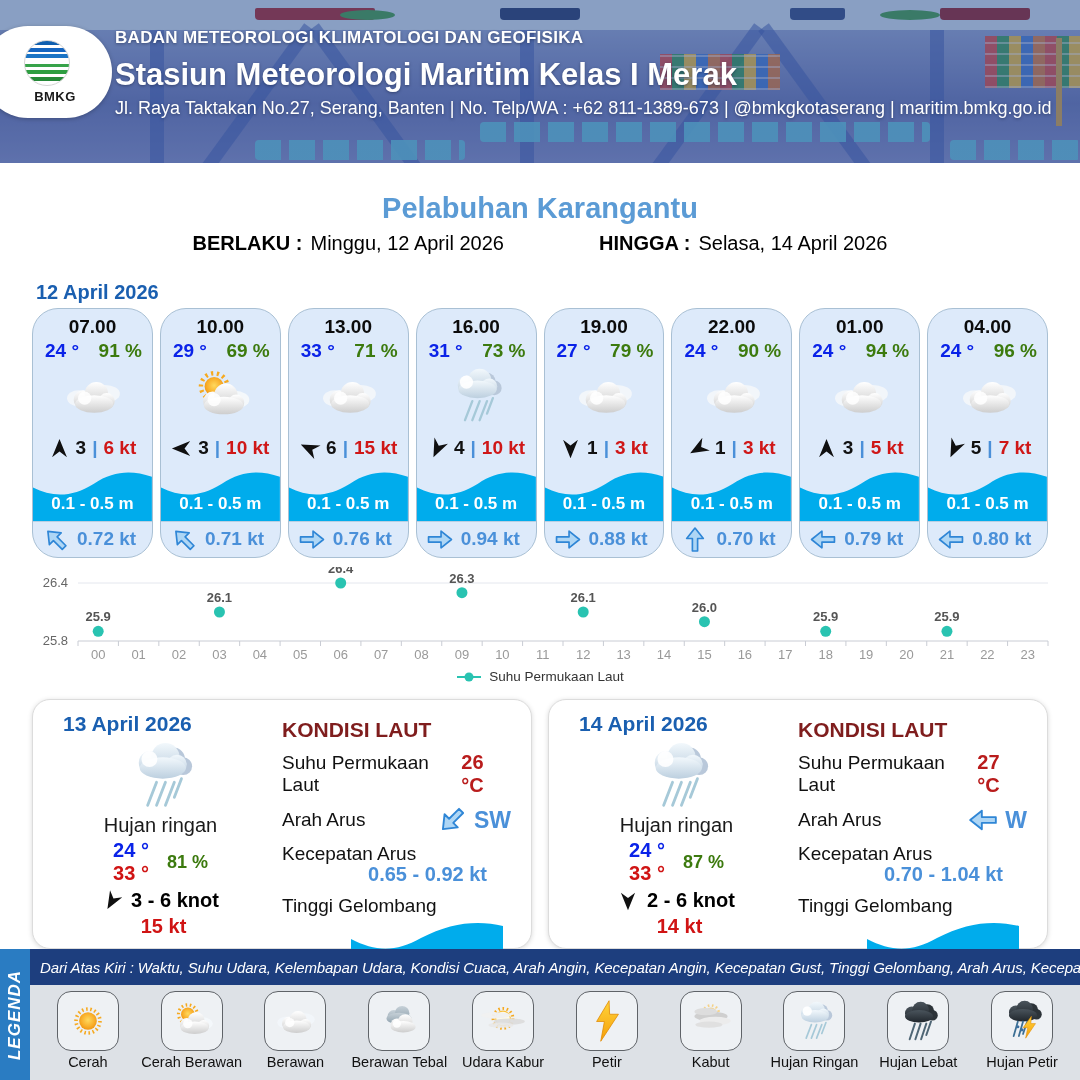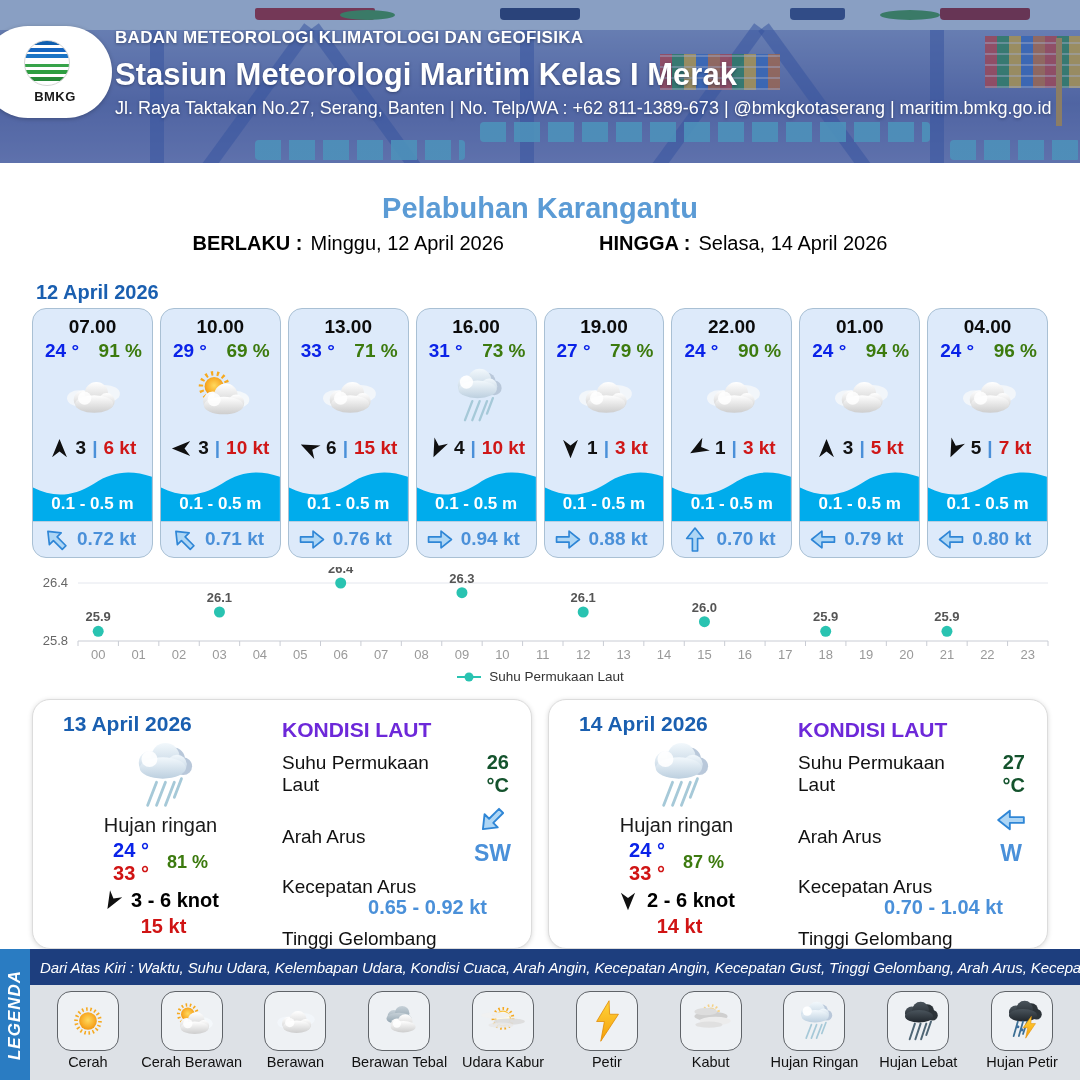--- a/index.html
+++ b/index.html
@@ -40,21 +40,21 @@
   .main-title { font-size:38px; font-weight:bold; letter-spacing:1px; color:#1b74c5;
                 text-shadow:0 2px 2px rgba(0,0,0,.22); }
   .sub-title  { font-size:29px; font-weight:bold; color:#5b9bd5; margin-top:17px; }
   .valid-row  { display:flex; justify-content:center; gap:95px; margin-top:7px; font-size:20px; color:#000; }
   .valid-row b { margin-right:8px; }
 
   
   .forecast { height:282px; padding:0 32px; }
   .fdate { font-size:20px; font-weight:bold; color:#1a5fb0; margin:0 0 4px 4px; }
   .cards { display:flex; gap:7px; height:250px; }
-  .card { flex:1; background:#ddeafa; border:1.5px solid #a9c0d4; border-radius:14px;
+  .card { flex:1; background:#ddeafa; border:1.5px solid #a9c0d4; border-radius:26px;
           display:flex; flex-direction:column; overflow:hidden; }
   .c-time { text-align:center; font-size:19px; font-weight:bold; color:#0b0b0b; margin-top:7px; }
   .c-th { display:flex; justify-content:space-between; padding:2px 10px 0 12px; font-size:19px; font-weight:bold; }
   .c-temp { color:#0a23e8; } .c-rh { color:#3c7a0e; }
   .c-icon { display:flex; justify-content:center; align-items:center; height:70px; }
   .c-wind { display:flex; align-items:center; justify-content:center; gap:6px; height:36px;
             font-size:19px; font-weight:bold; color:#111; }
   .c-sep { color:#4a90d9; font-weight:bold; } .c-gust { color:#cf1717; }
   .c-wave { position:relative; height:56px; margin-top:auto; }
   .c-wave svg { position:absolute; inset:0; width:100%; height:100%; }
@@ -77,25 +77,25 @@
   .day-left { width:215px; display:flex; flex-direction:column; align-items:center; }
   .day-date { align-self:flex-start; margin-left:10px; font-size:21px; font-weight:bold; color:#1a5fb0; }
   .day-cond { font-size:20px; color:#1a1a1a; margin-top:-2px; }
   .day-trow { display:flex; align-items:center; gap:18px; margin-top:2px; }
   .day-tmin { font-size:20px; font-weight:bold; color:#0a23e8; }
   .day-tmax { font-size:20px; font-weight:bold; color:#d01414; }
   .day-rh { font-size:18px; font-weight:bold; color:#3c7a0e; }
   .day-wind { display:flex; align-items:center; gap:9px; font-size:20px; font-weight:bold; color:#000; margin-top:4px; }
   .day-gust { font-size:20px; font-weight:bold; color:#d01414; margin-top:3px; margin-left:6px; }
   .day-right { flex:1; padding-left:14px; padding-top:6px; }
-  .kl-head { font-size:21px; font-weight:bold; color:#6d28d9; }
+  .kl-head { font-size:21px; font-weight:bold; color:#7f1d1d; }
   .kl-row { display:flex; justify-content:space-between; align-items:center; margin-top:9px; }
   .kl-label { font-size:19px; color:#111; }
-  .kl-val { font-size:20px; font-weight:bold; color:#14532d; padding-right:6px;text-align:right; }
-  .kl-dirval { display:flex; align-items:center; gap:6px; font-size:23px; font-weight:bold; color:#4a90d9; padding-right:4px;flex-direction:column; }
+  .kl-val { font-size:20px; font-weight:bold; color:#b91c1c; padding-right:6px; }
+  .kl-dirval { display:flex; align-items:center; gap:6px; font-size:23px; font-weight:bold; color:#4a90d9; padding-right:4px; }
   .kl-speed { text-align:right; font-size:20px; font-weight:bold; color:#4a90d9; padding-right:28px; margin-top:-2px; }
   .kl-waveg { position:relative; width:152px; height:56px; margin:2px 12px 0 auto; }
   .kl-waveg svg { position:absolute; inset:0; width:100%; height:100%; }
   .kl-wavetxt { position:absolute; left:0; right:0; bottom:6px; text-align:center; color:#fff;
                 font-size:18px; font-weight:bold; }
 
   
   .legend { position:relative; height:131px; background:#dde1e6; }
   .legend-strip { position:absolute; left:0; top:0; width:30px; height:131px; background:#2a7cc2;
                   display:flex; align-items:center; justify-content:center; }

